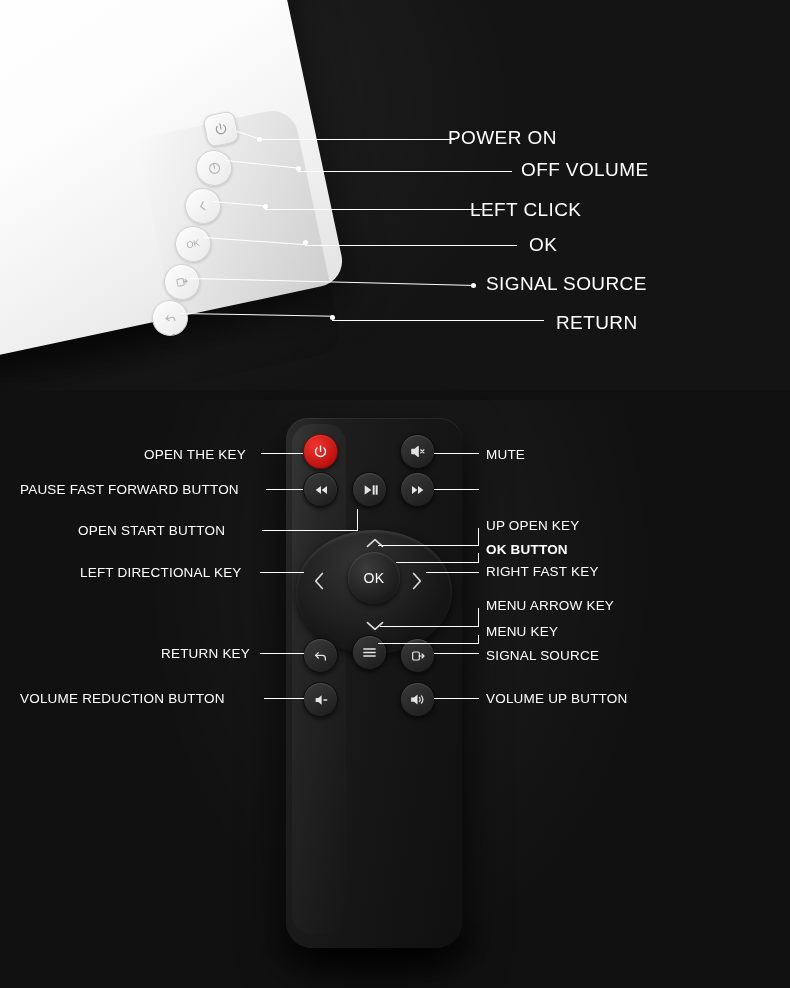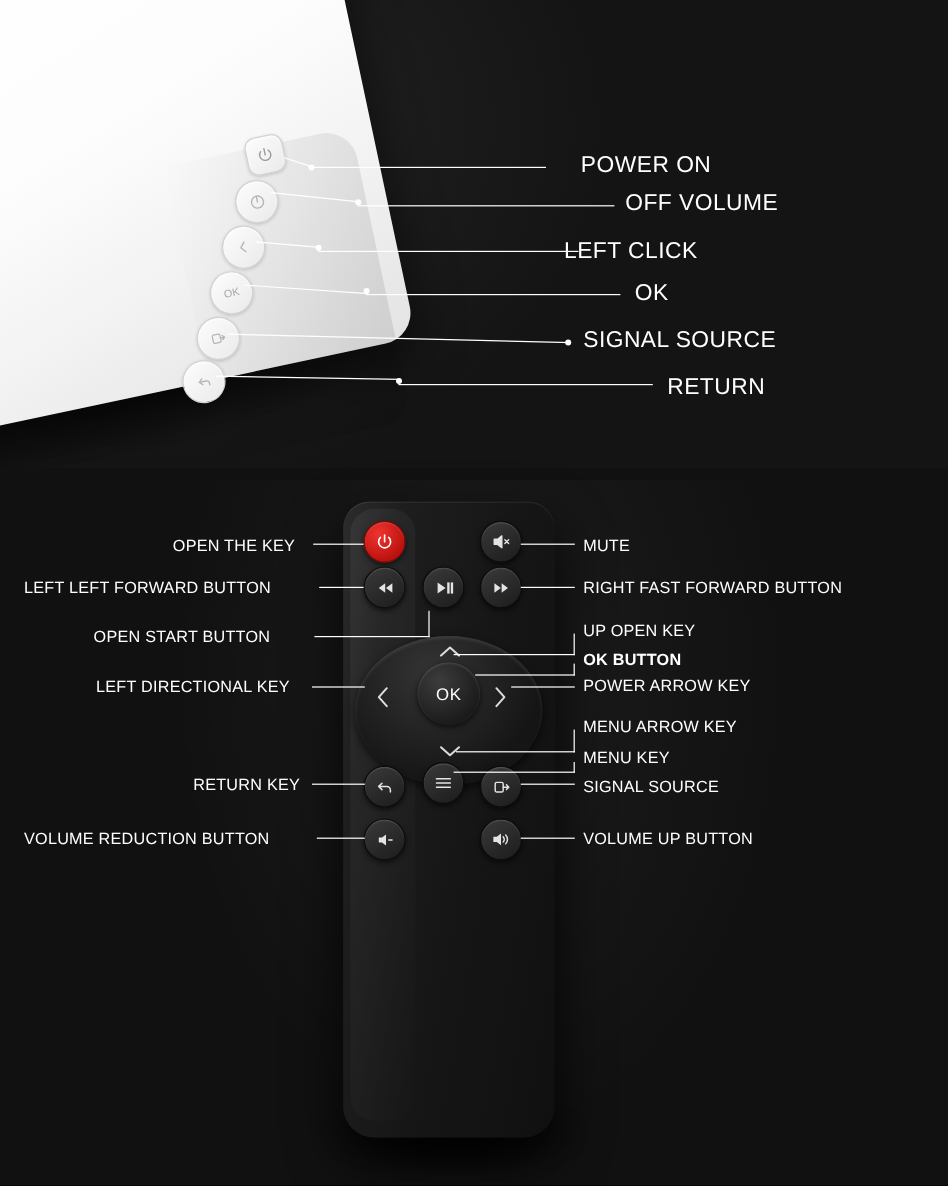--- a/index.html
+++ b/index.html
@@ -243,21 +243,21 @@
   <div class="proj-key" style="left:152px; top:300px;">
     <svg class="icn" width="15" height="15" viewBox="0 0 24 24" fill="none" stroke="#b5b5b5" stroke-width="1.8" stroke-linecap="round" stroke-linejoin="round">
       <path d="M9 7 L5 11 L9 15"></path>
       <path d="M5 11 H14 a4 4 0 0 1 4 4 v2"></path>
     </svg>
   </div>
 
   <div class="lead-dot" style="left:257px; top:137px;"></div>
   <div class="lead" style="left:237px; top:131px; width:24px; transform:rotate(18deg);"></div>
   <div class="lead" style="left:259px; top:139px; width:196px;"></div>
-  <div class="top-label" style="left:484px; top:127px;text-align:center;">POWER ON</div>
+  <div class="top-label" style="left:448px; top:127px;text-align:center;">POWER ON</div>
 
   <div class="lead-dot" style="left:296px; top:166px;"></div>
   <div class="lead" style="left:226px; top:160px; width:74px; transform:rotate(6deg);"></div>
   <div class="lead" style="left:298px; top:171px; width:214px;"></div>
   <div class="top-label" style="left:521px; top:159px;">OFF VOLUME</div>
 
   <div class="lead-dot" style="left:263px; top:204px;"></div>
   <div class="lead" style="left:213px; top:201px; width:54px; transform:rotate(5deg);"></div>
   <div class="lead" style="left:265px; top:209px; width:217px;"></div>
   <div class="top-label" style="left:470px; top:199px;">LEFT CLICK</div>
@@ -371,52 +371,51 @@
       <g fill="none" stroke-width="1.7" stroke-linecap="round">
         <path d="M14.5 9 a4 4 0 0 1 0 6"></path>
         <path d="M17.5 6.8 a7.5 7.5 0 0 1 0 10.4"></path>
       </g>
     </svg>
   </div>
 
   <div class="bot-label" style="left:144px; top:57px;">OPEN THE KEY</div>
   <div class="bline" style="left:261px; top:63px; width:42px;"></div>
 
-  <div class="bot-label" style="left:20px; top:92px;">LEFT LEFT FORWARD BUTTON</div>
+  <div class="bot-label" style="left:20px; top:92px;">PAUSE FAST FORWARD BUTTON</div>
   <div class="bline" style="left:266px; top:99px; width:37px;"></div>
 
   <div class="bot-label" style="left:78px; top:133px;">OPEN START BUTTON</div>
   <div class="bline" style="left:262px; top:140px; width:96px;"></div>
   <div class="bline" style="left:357px; top:119px; width:1px; height:22px; background:#fff;"></div>
 
   <div class="bot-label" style="left:80px; top:175px;">LEFT DIRECTIONAL KEY</div>
   <div class="bline" style="left:260px; top:182px; width:44px;"></div>
 
   <div class="bot-label" style="left:161px; top:256px;">RETURN KEY</div>
   <div class="bline" style="left:260px; top:263px; width:44px;"></div>
 
   <div class="bot-label" style="left:20px; top:301px;">VOLUME REDUCTION BUTTON</div>
   <div class="bline" style="left:264px; top:308px; width:40px;"></div>
 
   <div class="bline" style="left:434px; top:63px; width:45px;"></div>
   <div class="bot-label" style="left:486px; top:57px;">MUTE</div>
 
   <div class="bline" style="left:434px; top:99px; width:45px;"></div>
-  <div class="bot-label" style="left:486px; top:92px;">RIGHT FAST FORWARD BUTTON</div>
 
   <div class="bline" style="left:378px; top:155px; width:101px;"></div>
   <div class="bot-label" style="left:486px; top:128px;">UP OPEN KEY</div>
   <div class="bline" style="left:478px; top:138px; width:1px; height:18px;"></div>
 
   <div class="bline" style="left:396px; top:172px; width:83px;"></div>
   <div class="bot-label" style="left:486px; top:152px;font-weight:bold;">OK BUTTON</div>
   <div class="bline" style="left:478px; top:163px; width:1px; height:10px;"></div>
 
   <div class="bline" style="left:426px; top:182px; width:53px;"></div>
-  <div class="bot-label" style="left:486px; top:174px;">POWER ARROW KEY</div>
+  <div class="bot-label" style="left:486px; top:174px;">RIGHT FAST KEY</div>
 
   <div class="bline" style="left:380px; top:236px; width:99px;"></div>
   <div class="bot-label" style="left:486px; top:208px;">MENU ARROW KEY</div>
   <div class="bline" style="left:478px; top:218px; width:1px; height:19px;"></div>
 
   <div class="bline" style="left:378px; top:253px; width:101px;"></div>
   <div class="bot-label" style="left:486px; top:234px;">MENU KEY</div>
   <div class="bline" style="left:478px; top:245px; width:1px; height:9px;"></div>
 
   <div class="bline" style="left:434px; top:263px; width:45px;"></div>

